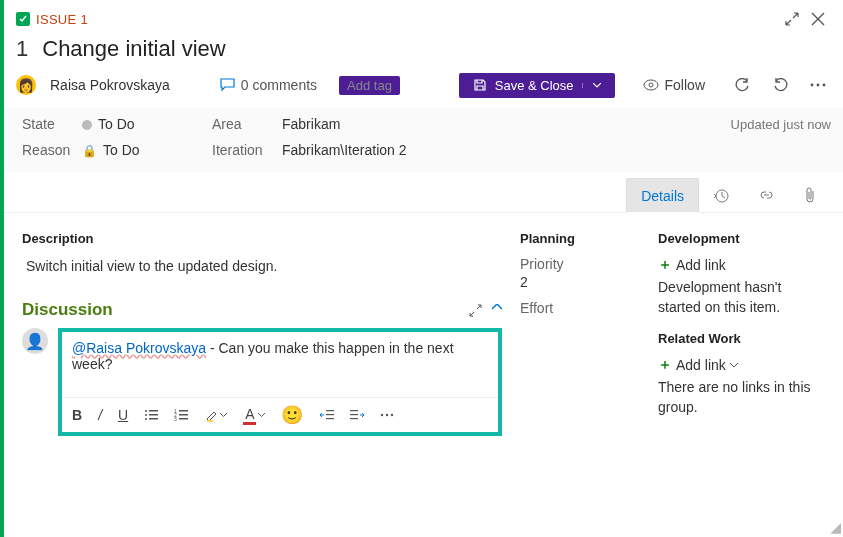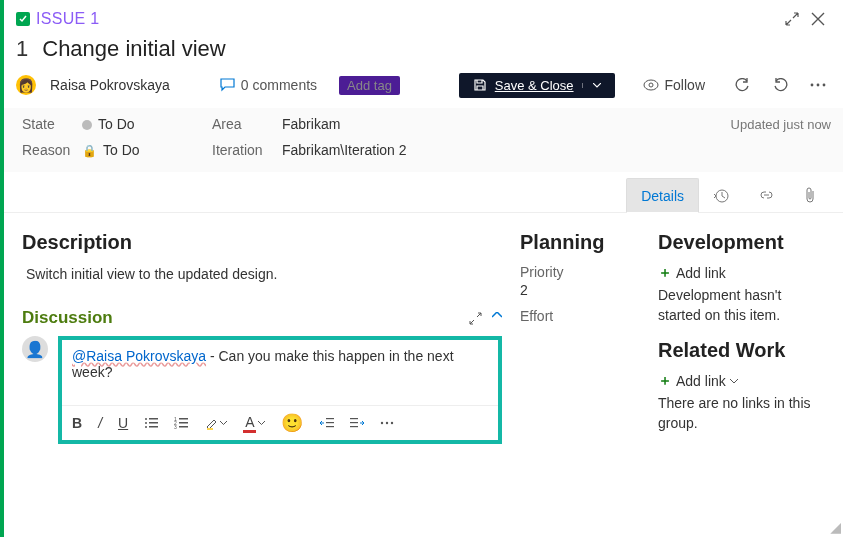--- a/index.html
+++ b/index.html
@@ -24,22 +24,22 @@
     background: #00a651;
     border-radius: 2px;
     display: inline-flex;
     align-items: center;
     justify-content: center;
     margin-right: 6px;
     color: #fff;
     font-size: 10px;
   }
   .issue-type {
-    color: #8b5cf6;
-    font-size: 16px;
+    color: #c2410c;
+    font-size: 13px;
     letter-spacing: 0.3px;
   }
   .flex-spacer { flex: 1; }
   .icon-btn {
     width: 26px; height: 26px;
     display: inline-flex;
     align-items: center;
     justify-content: center;
     cursor: pointer;
     color: #555;
@@ -86,31 +86,30 @@
   }
   .addtag {
     color: #888;
     background: #4c1d95;
     padding: 2px 8px;
     border-radius: 2px;
     margin-left: 12px;
     font-size: 13px;
   }
   .save-btn {
-    background: #0f172a;
+    background: #4c1d95;
     color: #fff;
     padding: 5px 14px;
     display: inline-flex;
     align-items: center;
     gap: 8px;
     margin-left: 30px;
     border-radius: 2px;
     cursor: pointer;
     font-size: 13px;
-    text-decoration: underline;
   }
   .save-caret {
     border-left: 1px solid rgba(255,255,255,0.4);
     padding-left: 10px;
   }
   .follow-btn {
     display: inline-flex;
     align-items: center;
     gap: 6px;
     margin-left: 18px;
@@ -159,21 +158,21 @@
     margin-bottom: -1px;
     background:#e5e5e5;
   }
   .body-grid {
     display: grid;
     grid-template-columns: 480px 120px 1fr;
     gap: 18px;
     padding: 14px 18px;
   }
   .sect-title {
-    font-size: 20px;
+    font-size: 13px;
     font-weight: 600;
     color: #222;
     margin: 4px 0 10px 0;
   }
   .desc-text { color: #333; padding: 2px 4px; }
   .disc-head {
     display:flex; align-items:center; justify-content:space-between;
     margin-top: 24px;
   }
   .disc-title { color:#4d7c0f; font-size:17px; font-weight:600;}

